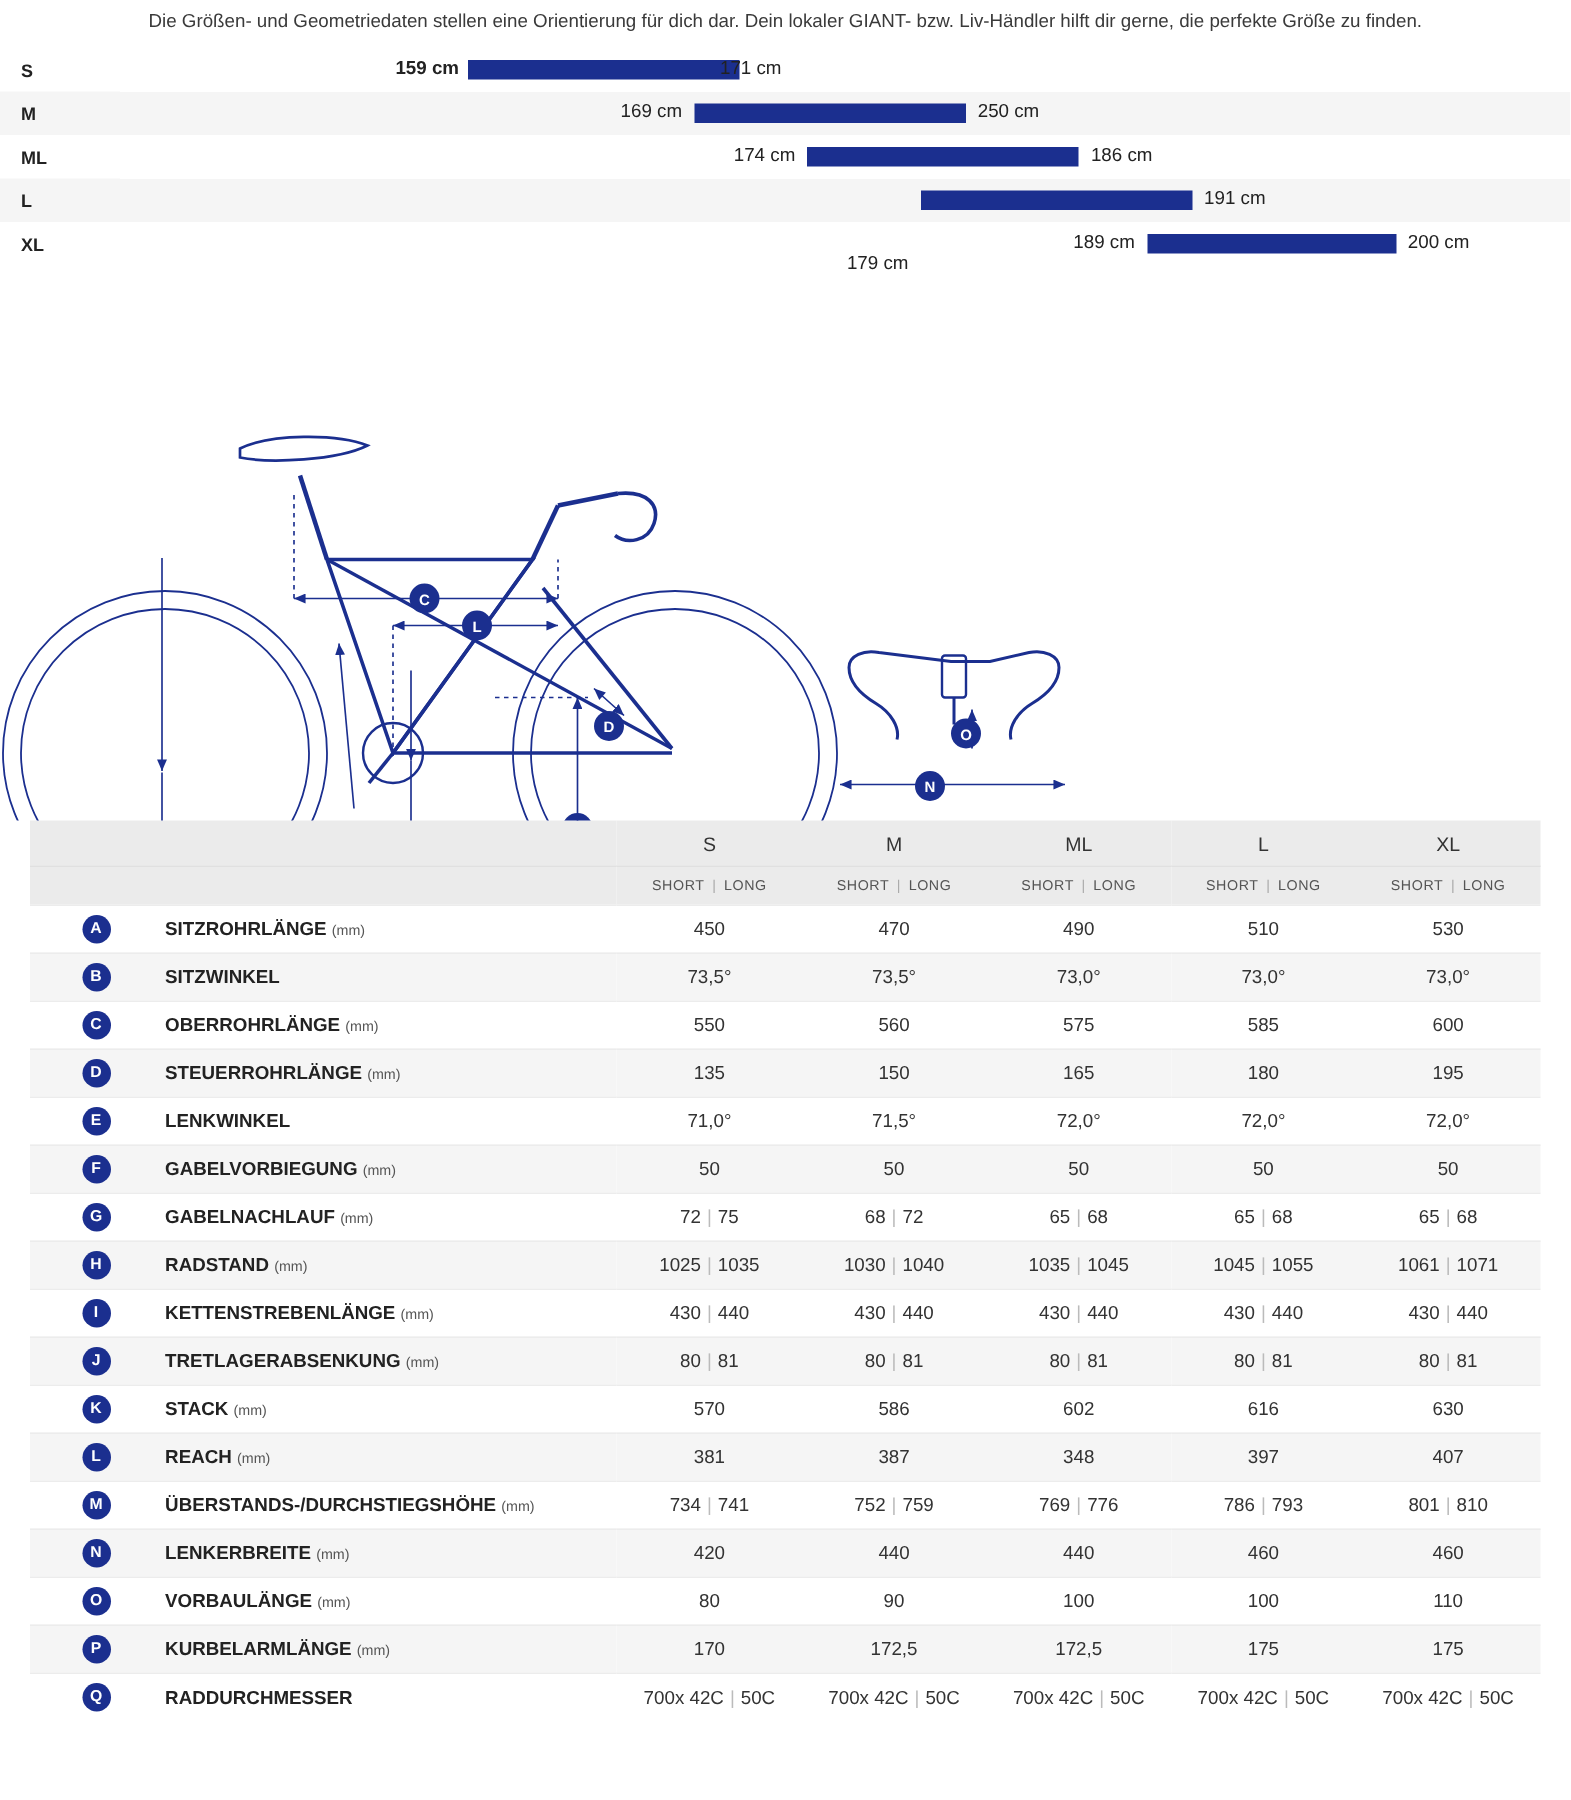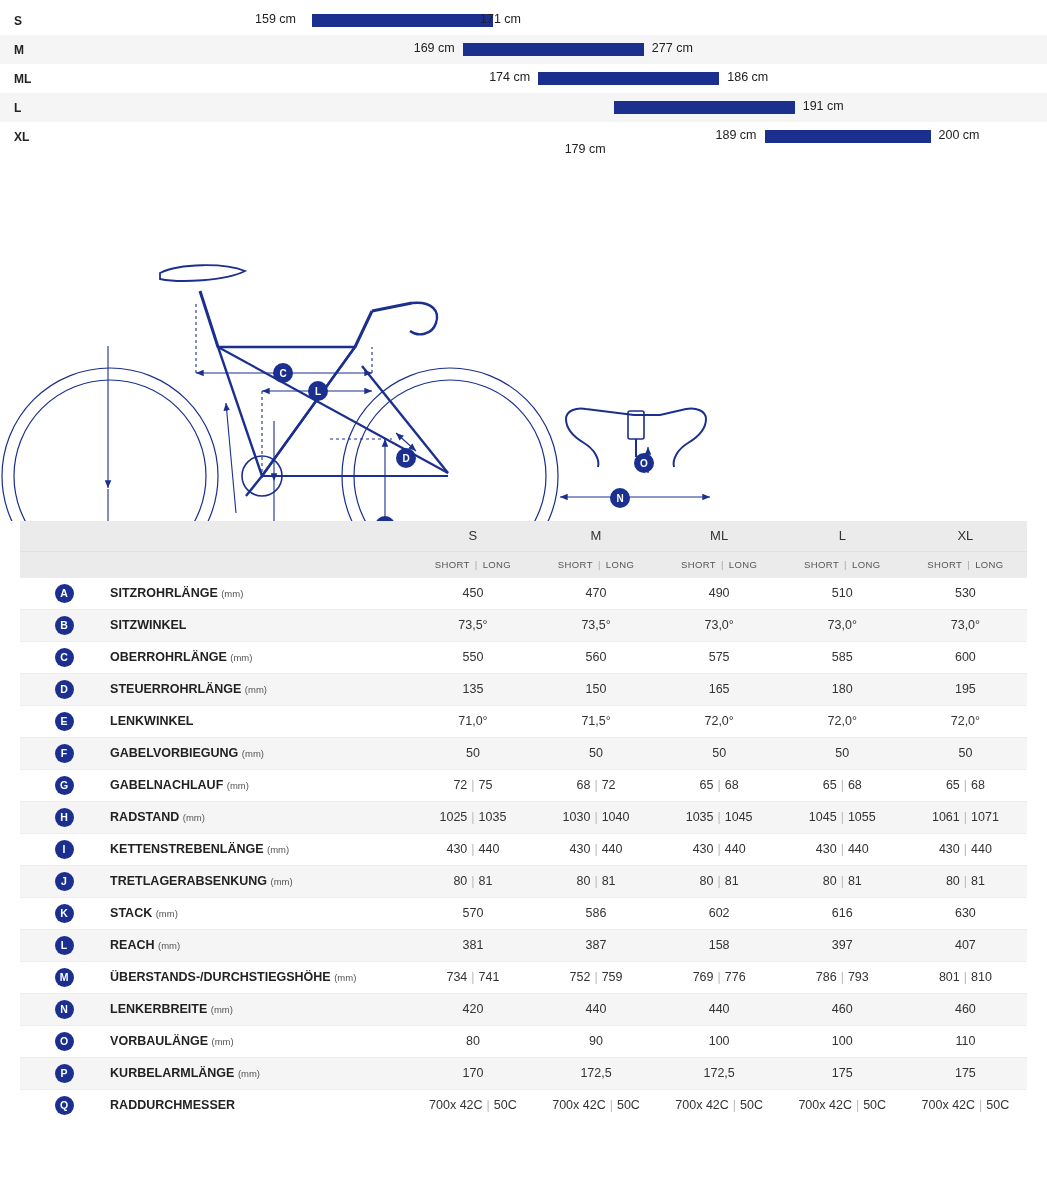--- a/index.html
+++ b/index.html
@@ -123,38 +123,39 @@
     white-space: nowrap;
   }
   .val-cell .sep { color: #bbb; padding: 0 4px; }
 </style>
 </head>
 <body>
 
 <div class="page">
 
   <div class="header">
+    <p>Die Größen- und Geometriedaten stellen eine Orientierung für dich dar. Dein lokaler GIANT- bzw. Liv-Händler hilft dir gerne, die perfekte Größe zu finden.</p>
   </div>
 
   <table class="size-table">
     <tbody id="size-rows">
         <tr class="size-row">
           <td class="size-label">S</td>
           <td class="bar-wrap">
-            <div class="bar-min" style="left: 152px; width: 64px;">159 cm</div>
+            <div class="bar-min" style="left: 162px; width: 64px; font-weight: bold;">159 cm</div>
             <div class="bar" style="left: 231.818px; width: 181.091px;"></div>
             <div class="bar-max" style="left: 400px;">171 cm</div>
           </td>
         </tr>
         <tr class="size-row alt">
           <td class="size-label">M</td>
           <td class="bar-wrap">
             <div class="bar-min" style="left: 310.727px; width: 64px;">169 cm</div>
             <div class="bar" style="left: 382.727px; width: 181.091px;"></div>
-            <div class="bar-max" style="left: 571.818px;">277 cm</div>
+            <div class="bar-max" style="left: 571.818px;">250 cm</div>
           </td>
         </tr>
         <tr class="size-row">
           <td class="size-label">ML</td>
           <td class="bar-wrap">
             <div class="bar-min" style="left: 386.182px; width: 64px;">174 cm</div>
             <div class="bar" style="left: 458.182px; width: 181.091px;"></div>
             <div class="bar-max" style="left: 647.273px;">186 cm</div>
           </td>
         </tr>
@@ -442,21 +443,21 @@
             <td class="val-cell">586</td>
             <td class="val-cell">602</td>
             <td class="val-cell">616</td>
             <td class="val-cell">630</td>
           </tr>
           <tr class="geo-row alt">
             <td class="icon-cell"><span class="badge">L</span></td>
             <td class="label-cell"><span>REACH</span> <span class="unit">(mm)</span></td>
             <td class="val-cell">381</td>
             <td class="val-cell">387</td>
-            <td class="val-cell">158</td>
+            <td class="val-cell">348</td>
             <td class="val-cell">397</td>
             <td class="val-cell">407</td>
           </tr>
           <tr class="geo-row">
             <td class="icon-cell"><span class="badge">M</span></td>
             <td class="label-cell"><span>ÜBERSTANDS-/DURCHSTIEGSHÖHE</span> <span class="unit">(mm)</span></td>
             <td class="val-cell">734<span class="sep">|</span>741</td>
             <td class="val-cell">752<span class="sep">|</span>759</td>
             <td class="val-cell">769<span class="sep">|</span>776</td>
             <td class="val-cell">786<span class="sep">|</span>793</td>

